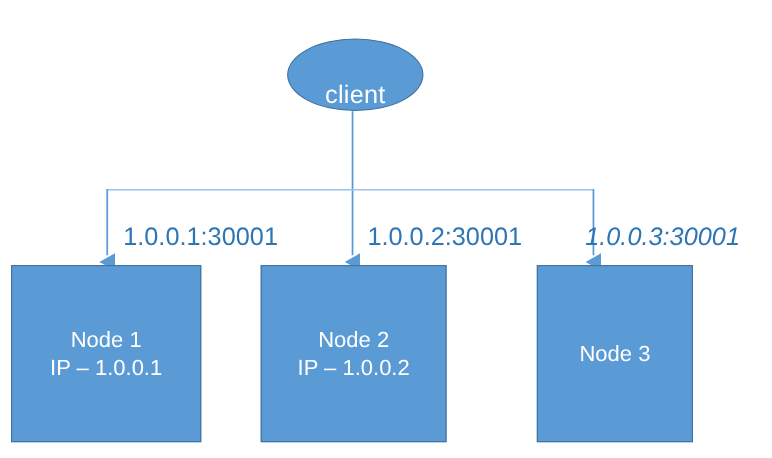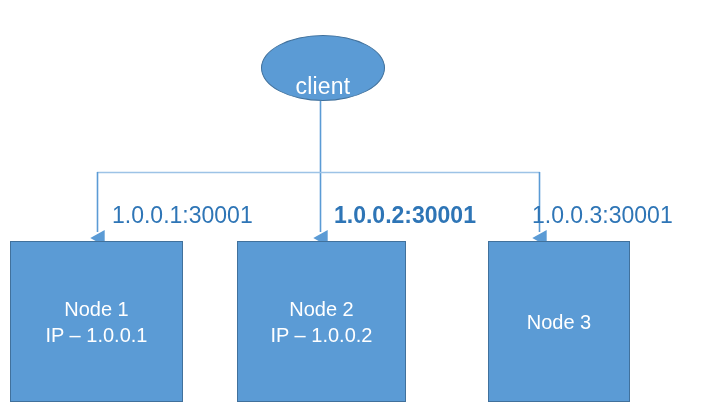--- a/index.html
+++ b/index.html
@@ -67,22 +67,22 @@
   .node-3 { left: 488px; width: 142px; gap: 32px; }
   .edge-label {
     position: absolute;
     color: #2E75B6;
     font-size: 23px;
     line-height: 20px;
     white-space: nowrap;
     top: 205px;
   }
   .label-1 { left: 112px; }
-  .label-2 { left: 334px; font-weight: bold; }
-  .label-3 { left: 532px; }
+  .label-2 { left: 334px; }
+  .label-3 { left: 532px; font-style: italic; }
 </style>
 </head>
 <body>
 
 <div id="canvas">
 
   <svg id="wires" viewBox="0 0 702 416" xmlns="http://www.w3.org/2000/svg">
     <defs>
       <marker id="arrow" markerWidth="10" markerHeight="9" refX="1.2" refY="4.5" orient="auto" markerUnits="strokeWidth">
         <path d="M0,0 L10,0 L5,9 z" fill="#5B9BD5"></path>

